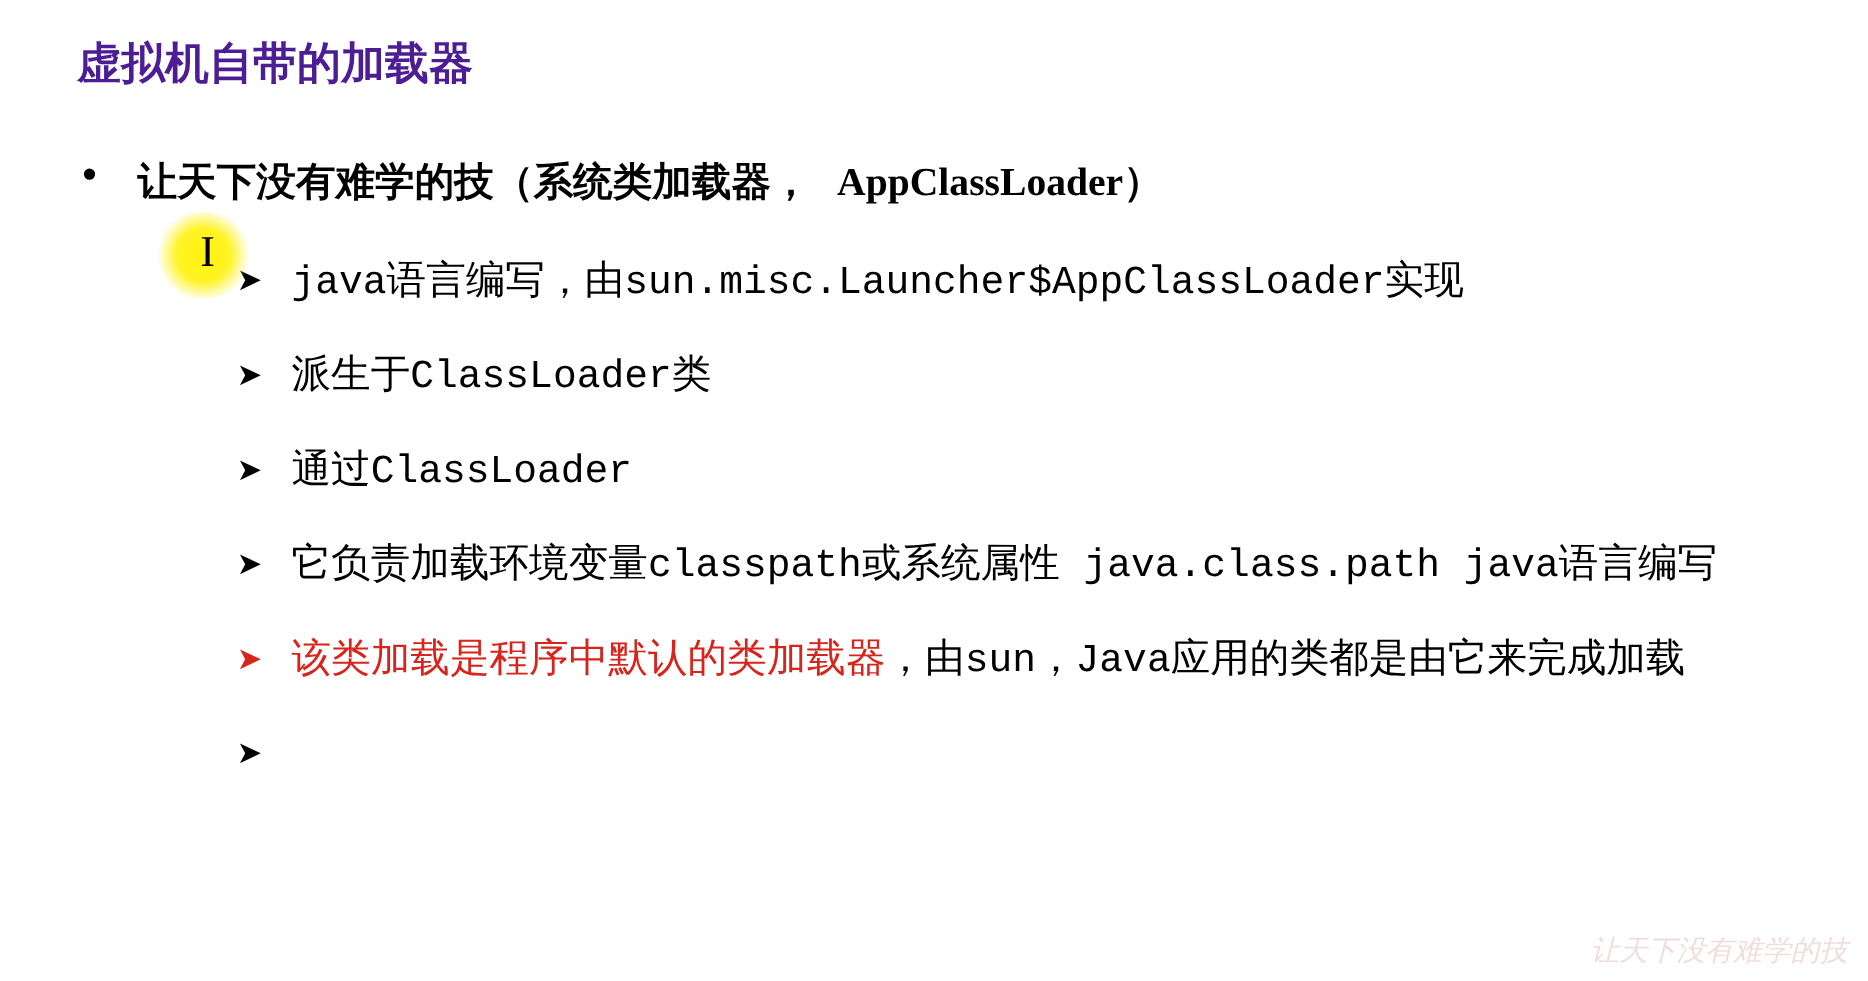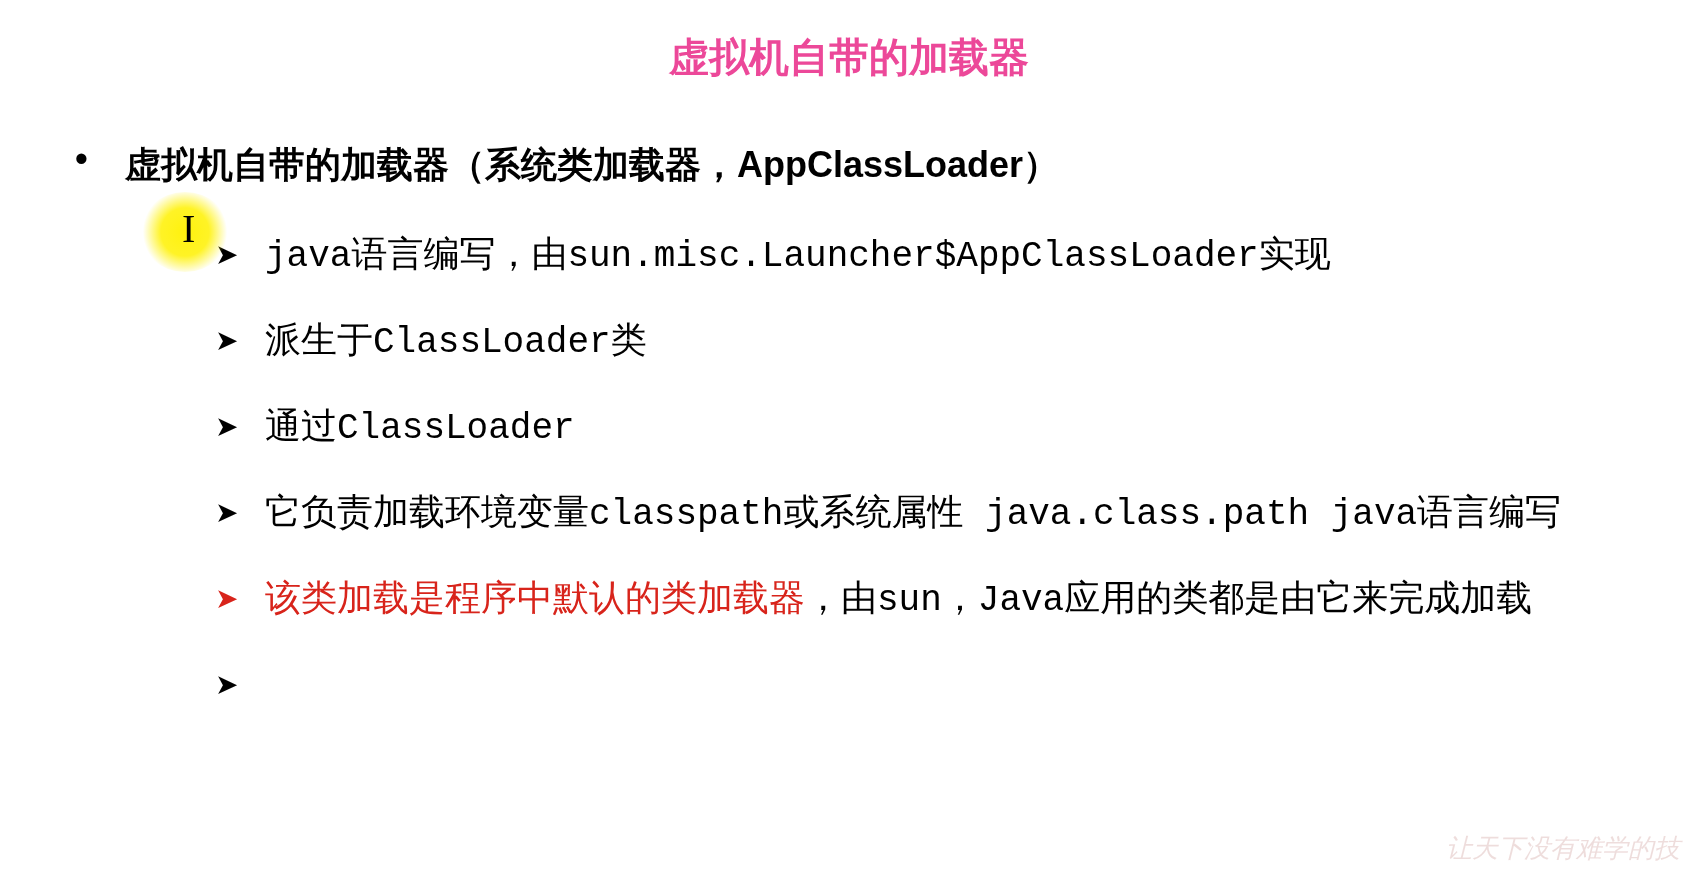--- a/index.html
+++ b/index.html
@@ -13,22 +13,21 @@
       color: #000000;
       width: 1698px;
       height: 892px;
       position: relative;
       padding: 30px 70px 20px 70px;
     }
     .title {
       font-size: 40px;
       font-weight: bold;
       margin-bottom: 55px;
-      color: #ec4899;
-      text-align: center;
+      color: #4c1d95;
     }
     .main-list {
       list-style: none;
     }
     .main-item {
       position: relative;
       padding-left: 55px;
       margin-bottom: 40px;
     }
     .main-item::before {
@@ -39,22 +38,23 @@
       font-size: 38px;
       color: #000;
     }
     .main-item-text {
       font-size: 36px;
       font-weight: bold;
       line-height: 1.4;
       font-family: "Microsoft YaHei", "SimSun", sans-serif;
     }
     .main-item-text .mono {
-      font-family: Liberation Sans, sans-serif;
+      font-family: Liberation Serif, serif;
       font-weight: bold;
+      margin-left: 24px;
     }
     .sub-list {
       list-style: none;
       padding-left: 90px;
       margin-top: 40px;
     }
     .sub-item {
       position: relative;
       padding-left: 50px;
       margin-bottom: 32px;
@@ -100,40 +100,40 @@
       pointer-events: none;
     }
     .sub-item-content {
       position: relative;
       z-index: 3;
       text-align: center;
     }
     .watermark {
       position: absolute;
       right: 18px;
-      bottom: 26px;
+      bottom: 10px;
       font-size: 26px;
       color: rgba(140, 30, 20, 0.15);
       font-family: Liberation Sans, sans-serif;
       font-style: italic;
       white-space: nowrap;
     }
   </style>
 </head>
 <body>
 
 <div class="highlight-circle"></div>
 <div class="cursor-caret">I</div>
 
 <h1 class="title">虚拟机自带的加载器</h1>
 
 <ul class="main-list">
   <li class="main-item">
     <div class="main-item-text">
-      <span>虚拟机自带的加载器（系统类加载器，</span><span class="mono">AppClassLoader</span><span>）</span>
+      <span>让天下没有难学的技（系统类加载器，</span><span class="mono">AppClassLoader</span><span>）</span>
     </div>
 
     <ul class="sub-list">
 
       <li class="sub-item">
         <span class="arrow-marker">➤</span>
         <span class="sub-item-content">java语言编写，由sun.misc.Launcher$AppClassLoader实现</span>
       </li>
 
       <li class="sub-item">

